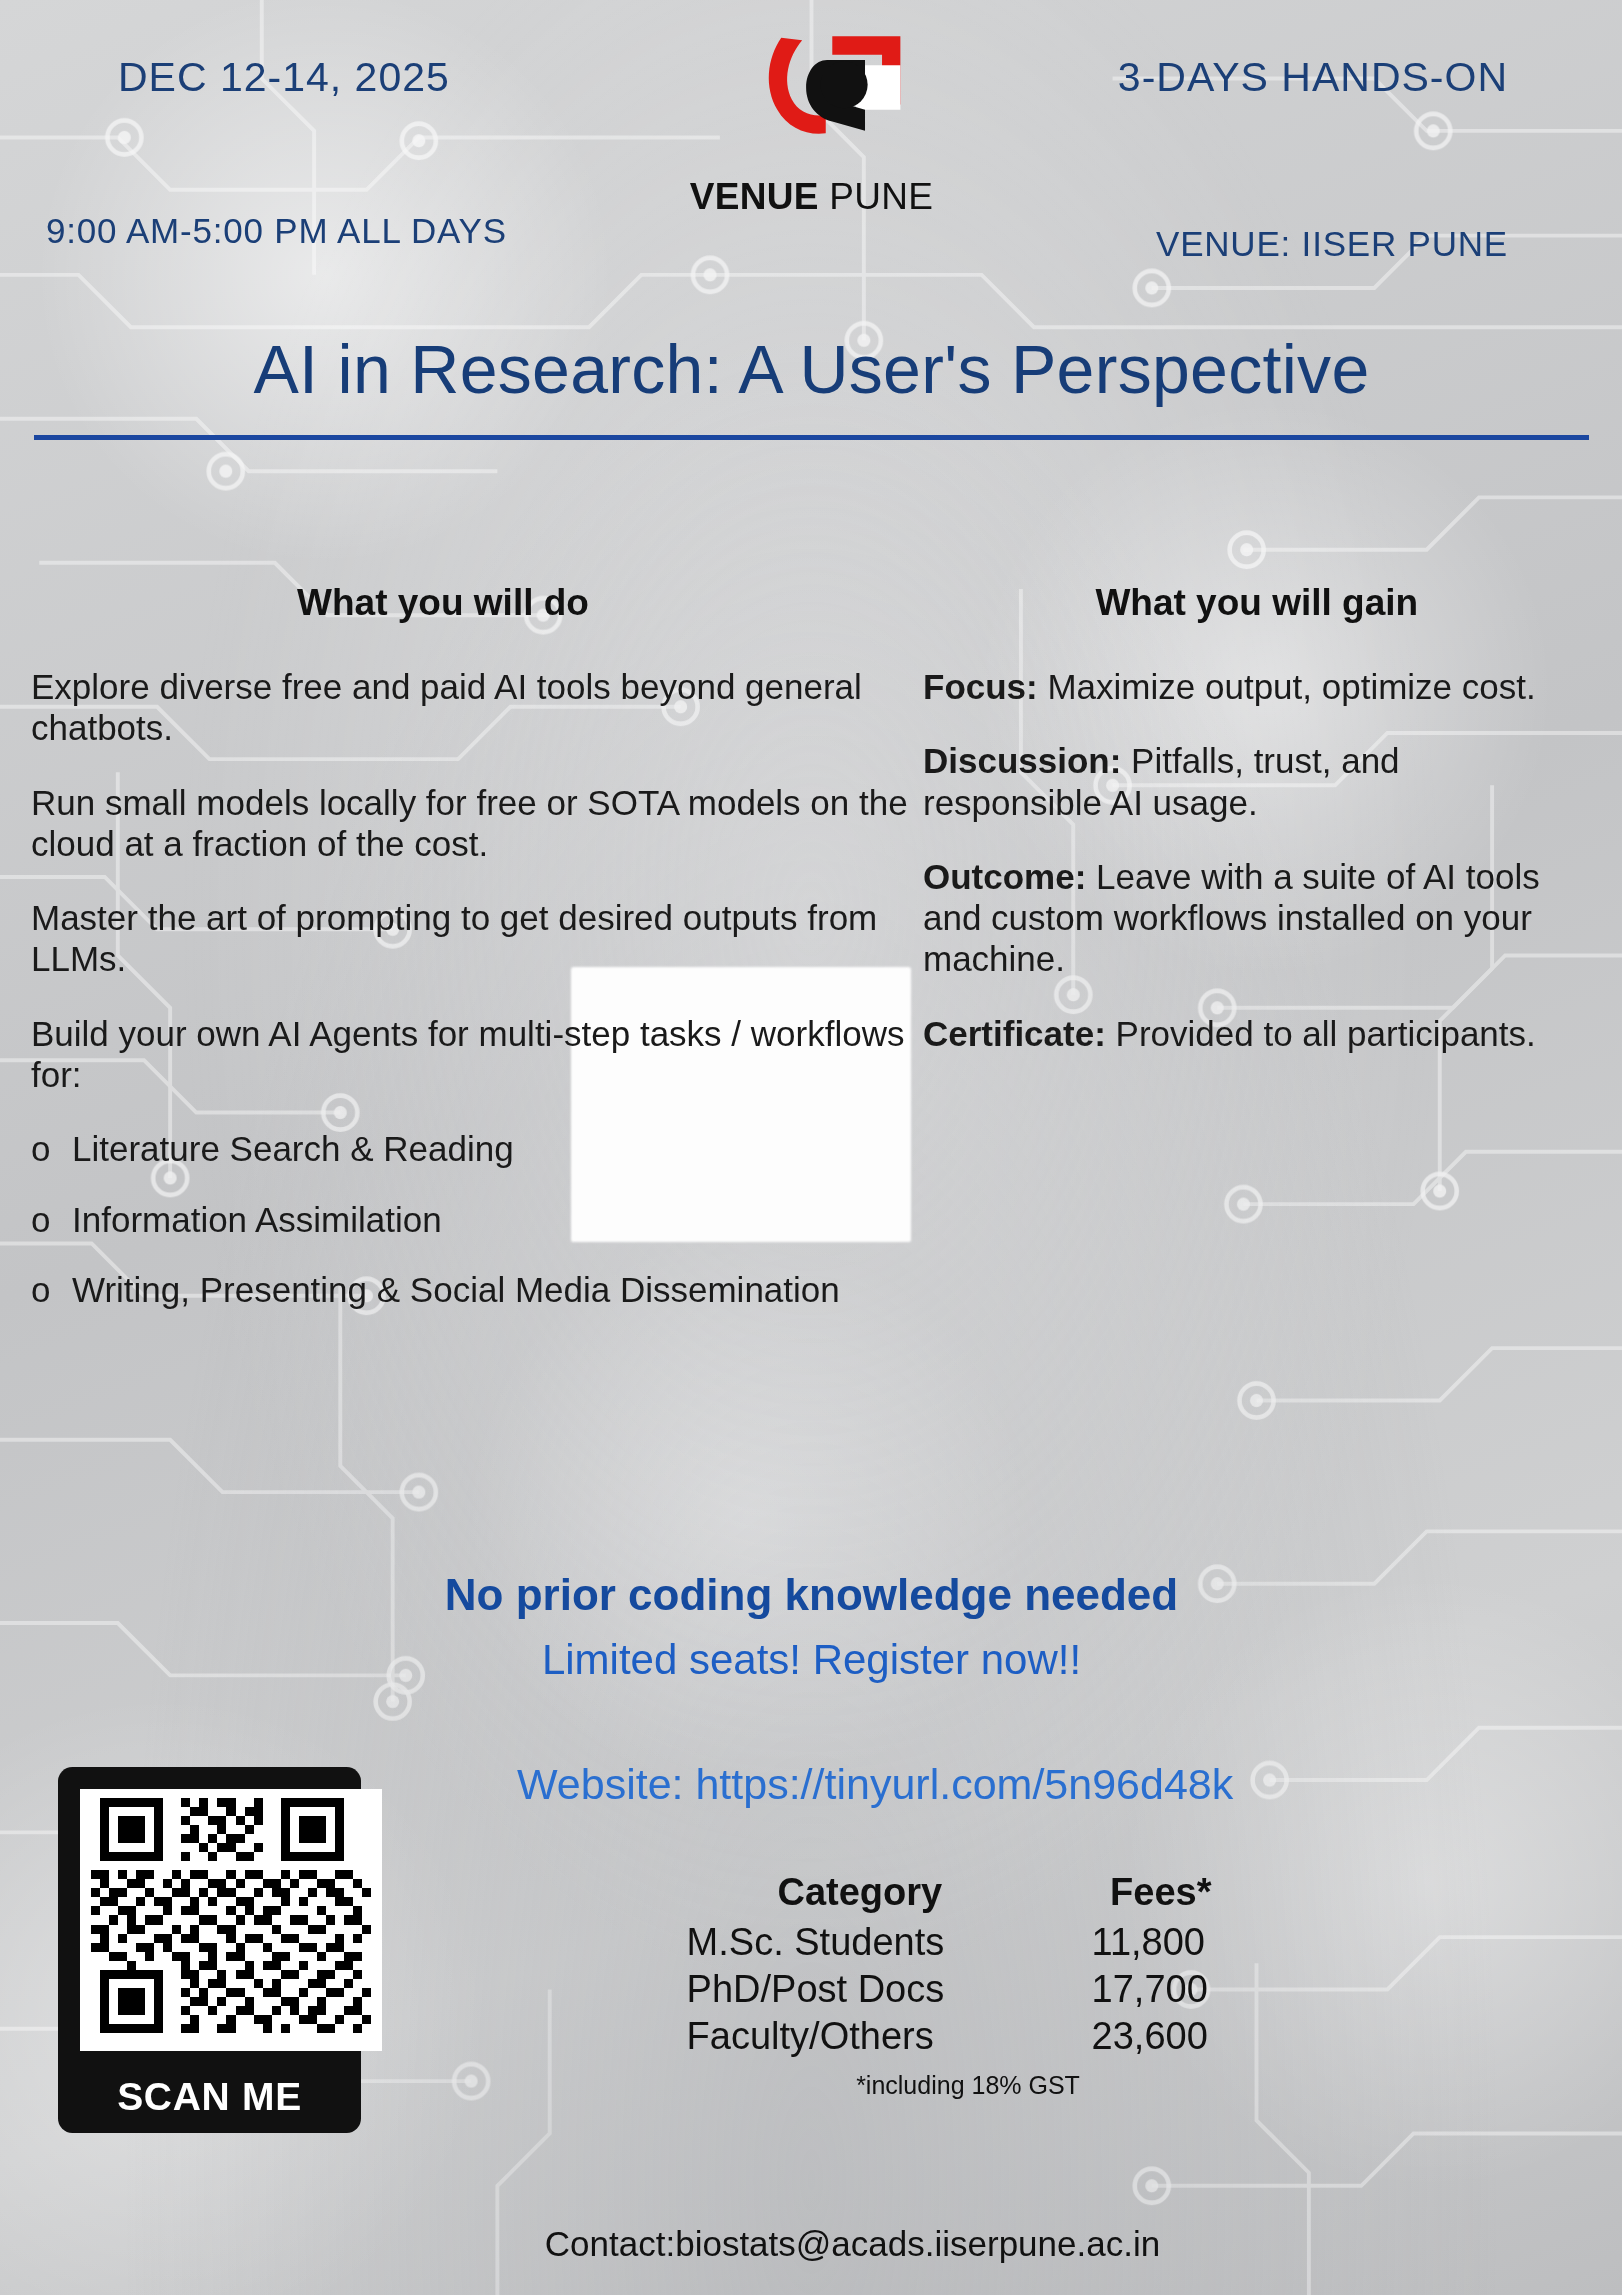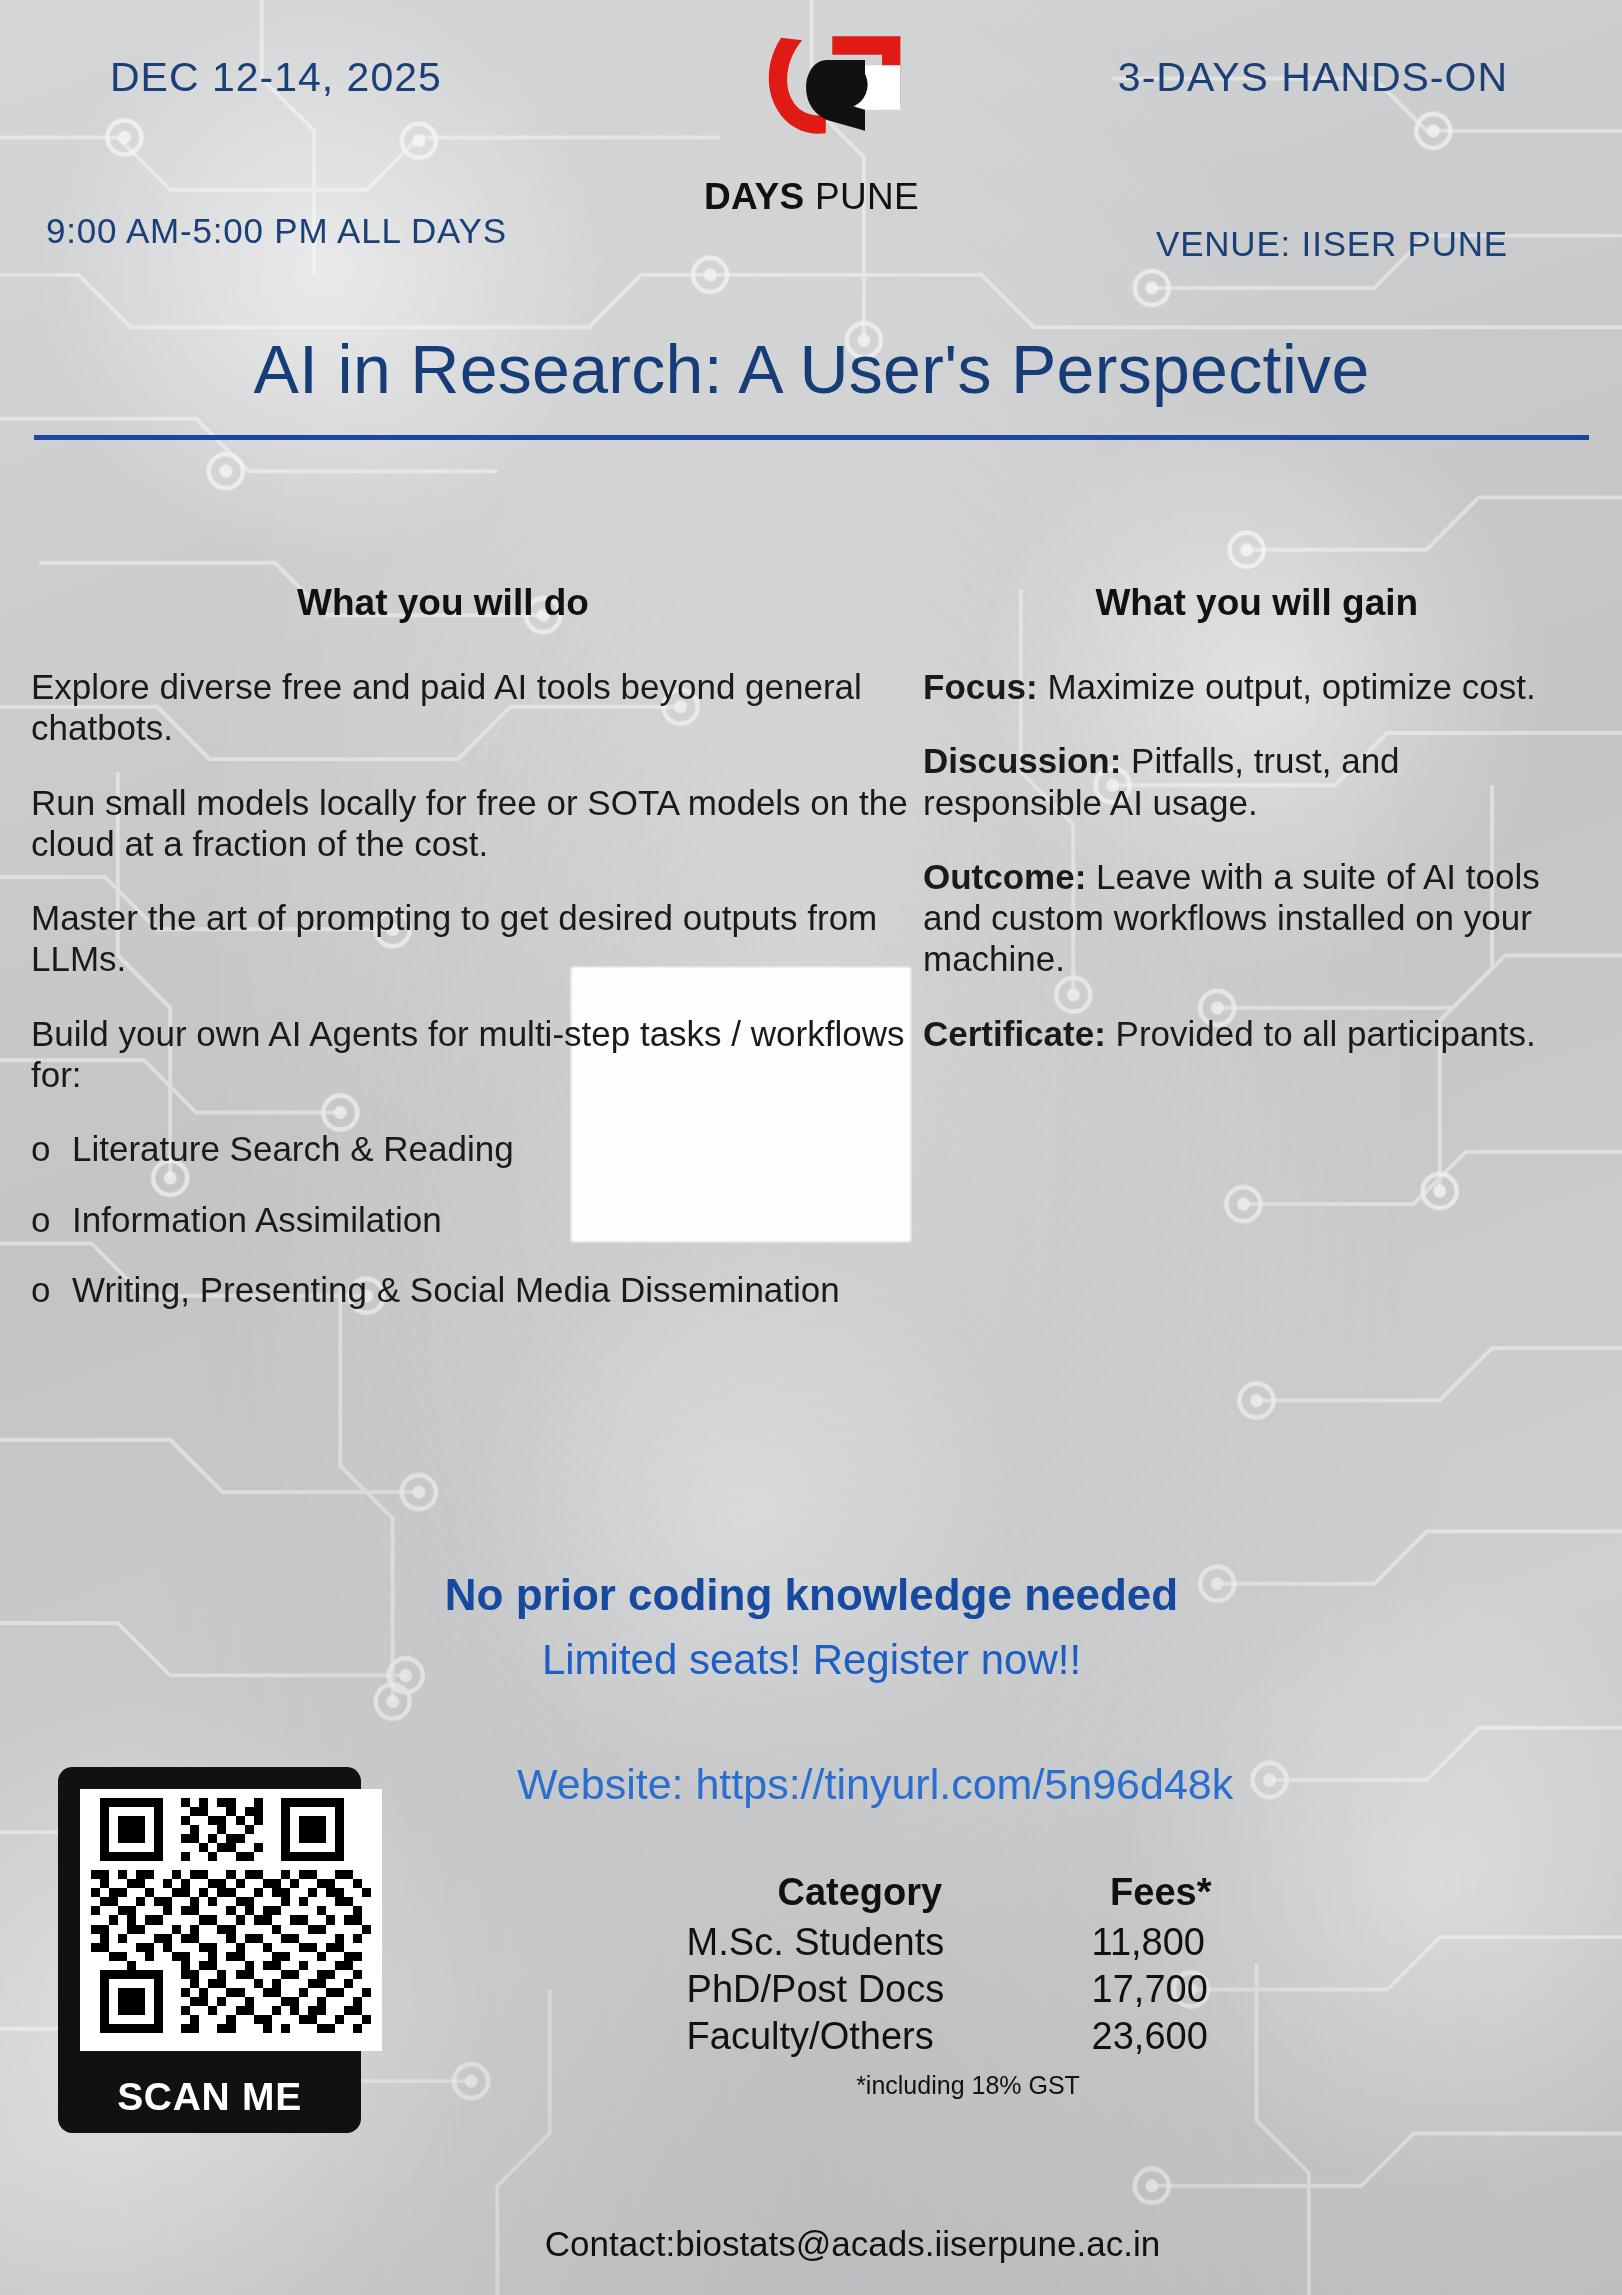--- a/index.html
+++ b/index.html
@@ -46,21 +46,21 @@
 
   .content {
     position: absolute;
     inset: 0;
     z-index: 5;
   }
 
   
   .hdr-date {
     position: absolute;
-    left: 110px; top: 54px;
+    left: 118px; top: 54px;
     font-size: 41px;
     letter-spacing: 1px;
     color: #1b3f77;
     font-weight: 500;
   }
   .hdr-days {
     position: absolute;
     right: 115px; top: 54px;
     font-size: 41px;
     letter-spacing: 1px;
@@ -379,21 +379,21 @@
   <div class="logo">
     <div class="logo-mark">
       <svg viewBox="0 0 330 215" width="216" height="141">
         <path d="M118 10 C96 42 92 86 112 120 C128 148 158 160 186 156 L186 128 C166 132 144 124 134 104 C120 76 128 40 150 14 Z" fill="#e01b16"></path>
         <path d="M196 8 L300 8 L300 112 L272 112 L272 36 L196 36 Z" fill="#e01b16"></path>
         <path d="M232 52 L300 52 L300 120 L232 120 Z" fill="#ffffff"></path>
         <path d="M188 44 C170 44 156 62 156 86 C156 112 172 132 196 138 L246 152 L246 120 L204 108 C192 104 184 96 184 86 C184 76 190 70 198 70 L246 70 L246 44 Z" fill="#111111"></path>
         <circle cx="214" cy="82" r="36" fill="#111111"></circle>
       </svg>
     </div>
-    <div class="logo-text"><b>DAYS</b><span>&nbsp;</span><span>PUNE</span></div>
+    <div class="logo-text"><b>VENUE</b><span>&nbsp;</span><span>PUNE</span></div>
   </div>
 
   <div class="title">AI in Research: A User's Perspective</div>
   <div class="title-rule"></div>
 
   <div class="col-left">
     <div class="col-head">What you will do</div>
     <div class="para">Explore diverse free and paid AI tools beyond general chatbots.</div>
     <div class="para">Run small models locally for free or SOTA models on the cloud at a fraction of the cost.</div>
     <div class="para">Master the art of prompting to get desired outputs from LLMs.</div>

